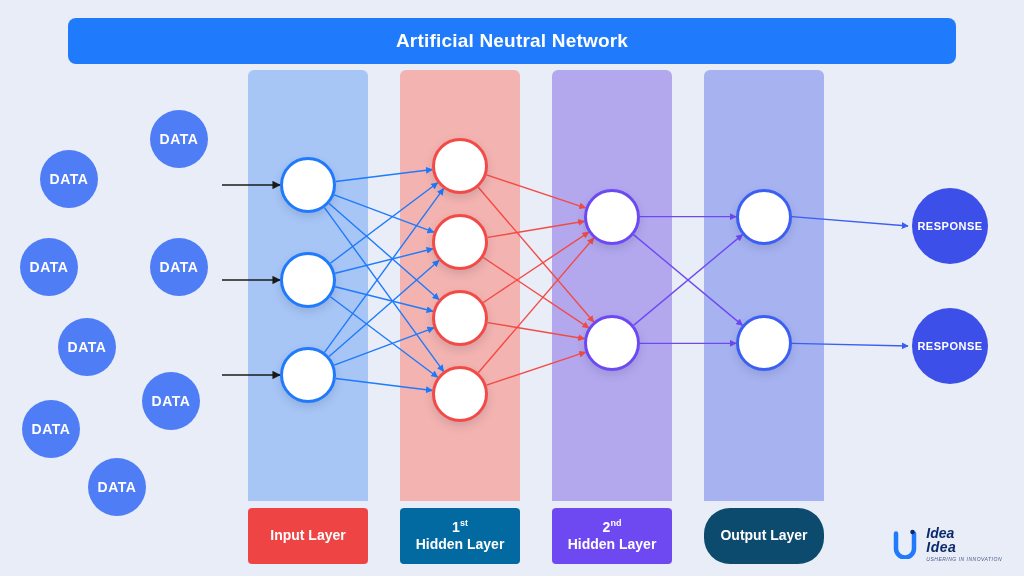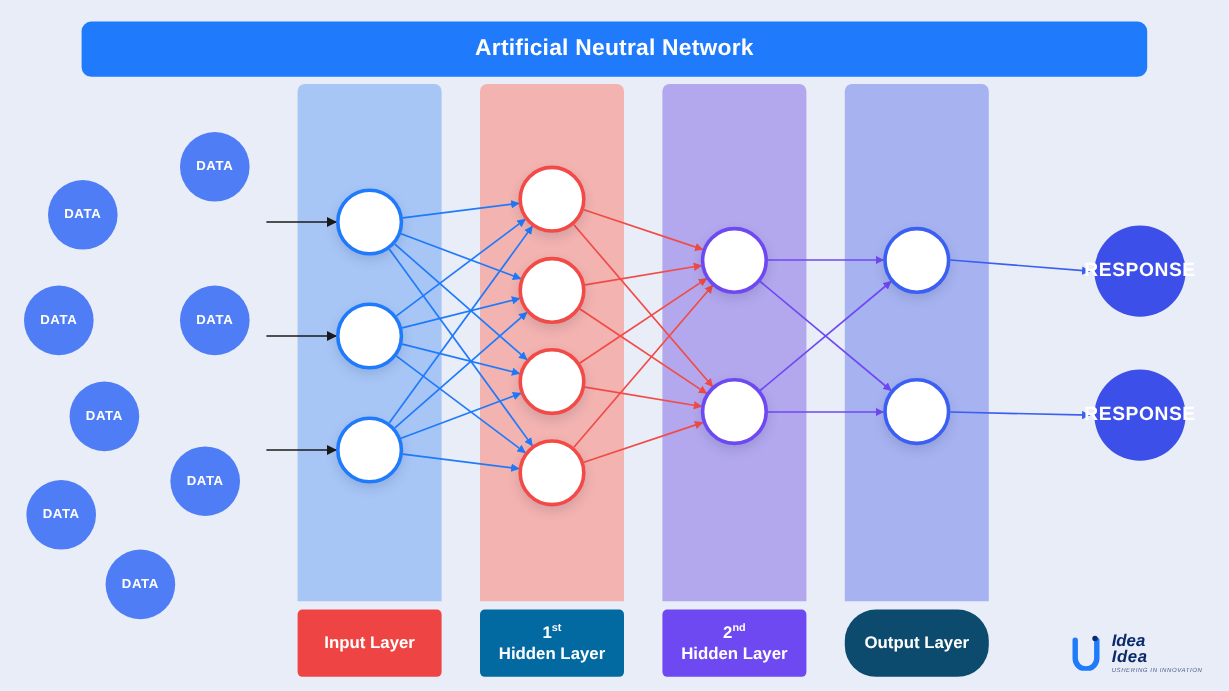--- a/index.html
+++ b/index.html
@@ -79,29 +79,29 @@
   .node.inp  { border: 3px solid #1f7afc; }
   .node.h1   { border: 3px solid #f24b47; }
   .node.h2   { border: 3px solid #6e49f2; }
   .node.out  { border: 3px solid #3b5ff2; }
 
   .bubble {
     position: absolute;
     border-radius: 50%;
     background: #4f7df6;
     color: #fff;
-    font-size: 11px;
+    font-size: 14px;
     font-weight: 700;
     display: flex;
     align-items: center;
     justify-content: center;
     letter-spacing: .5px;
   }
   .bubble.sm { width: 58px; height: 58px; }
-  .bubble.lg { width: 76px; height: 76px; background: #3d4fe9; font-size: 16px; }
+  .bubble.lg { width: 76px; height: 76px; background: #3d4fe9; font-size: 11px; }
 
   svg.wires {
     position: absolute;
     top: 0; left: 0;
     width: 1024px;
     height: 506px;
     pointer-events: none;
   }
 
   .brand {

